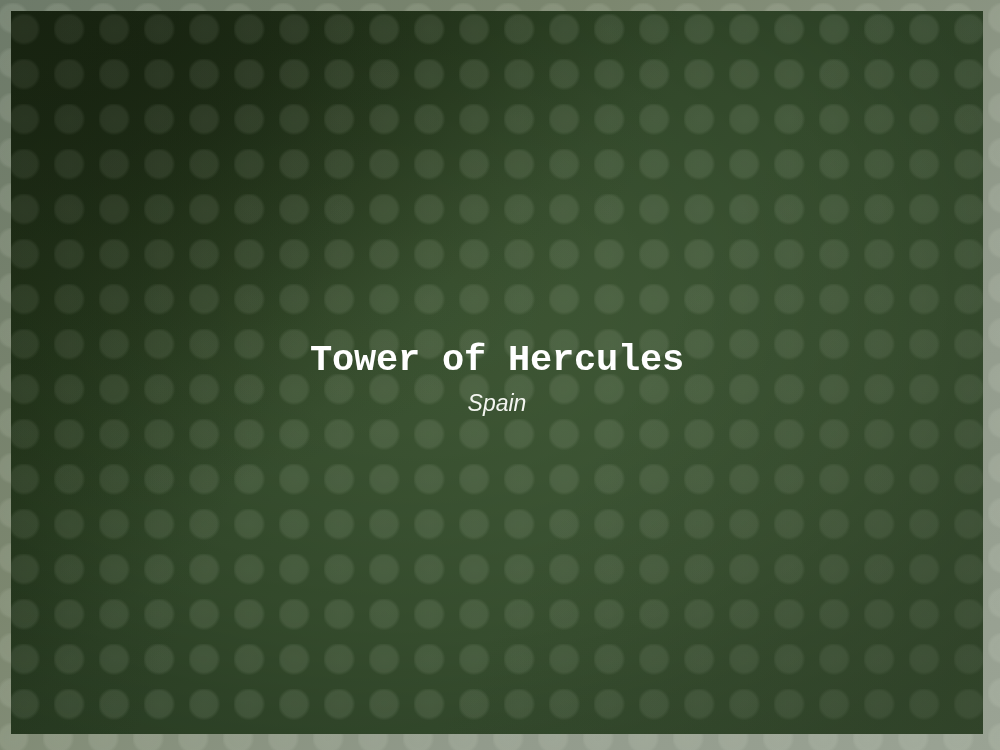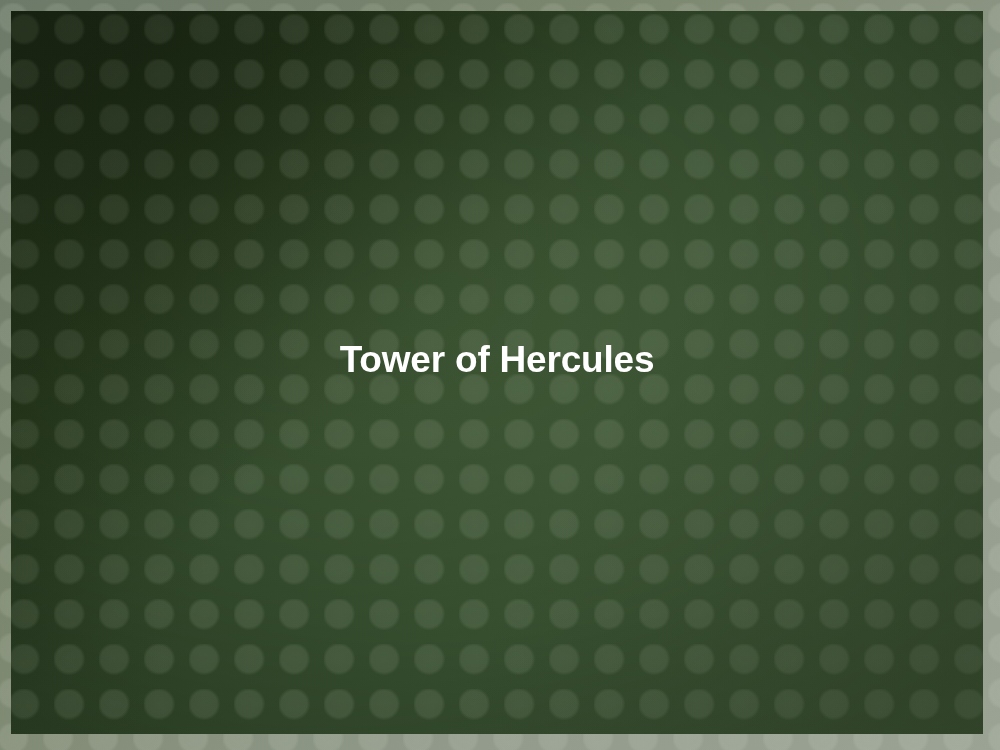--- a/index.html
+++ b/index.html
@@ -96,21 +96,21 @@
     left: 0;
     right: 0;
     top: 326px;
     text-align: center;
     z-index: 5;
     -webkit-font-smoothing: antialiased;
   }
   #title {
     margin: 0;
     color: #ffffff;
-    font-family: Liberation Sans, sans-serif;
+    font-family: Liberation Mono, monospace;
     font-size: 37px;
     font-weight: bold;
     line-height: 46px;
     letter-spacing: -0.2px;
     white-space: nowrap;
     text-align: center;
   }
   #subtitle-1 {
     margin: 4px 0 0 0;
     color: #f4f6f1;
@@ -137,16 +137,17 @@
 
 <div id="slide">
 
   <div class="dots"></div>
 
   <div id="canvas">
     <div class="dots inner"></div>
 
     <div id="text-block">
       <h1 id="title">Tower of Hercules</h1>
+      <p id="subtitle-2">Spain</p>
     </div>
   </div>
 
 </div>
 
 </body></html>

